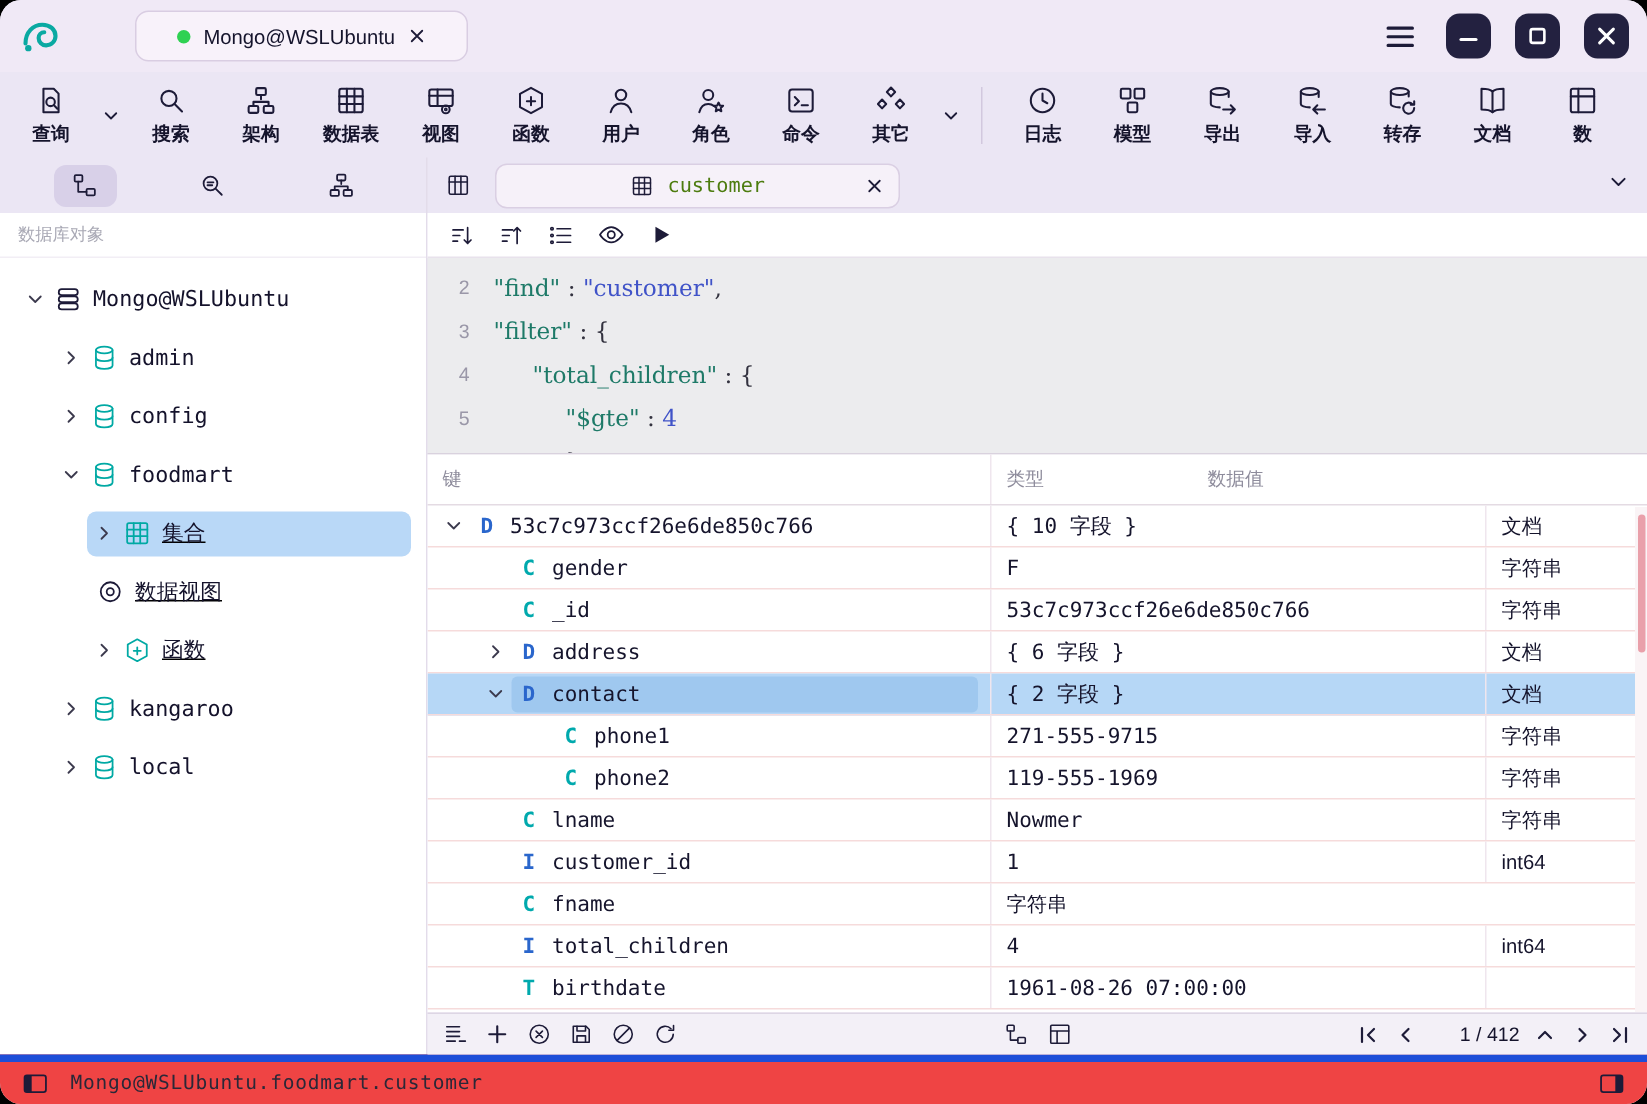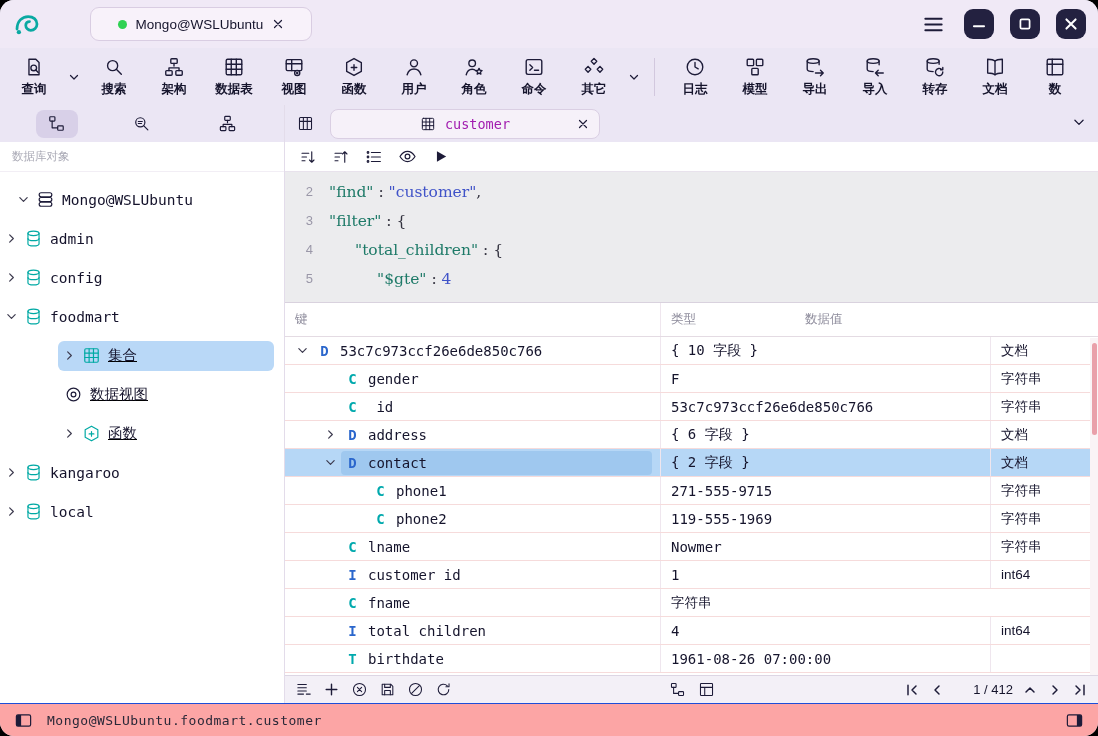--- a/index.html
+++ b/index.html
@@ -29,29 +29,29 @@
   .side-toolbar{height:37px;display:flex;align-items:center;justify-content:space-around;padding:0 14px;flex:none;}
   .side-btn{width:42px;height:28px;border-radius:8px;display:flex;align-items:center;justify-content:center;}
   .side-btn.active{background:#d8d0e8;}
   .side-body{flex:1;background:#fff;display:flex;flex-direction:column;min-height:0;}
   .side-filter{height:30px;display:flex;align-items:center;padding:0 12px;font-size:11.5px;color:#a9a9b5;border-bottom:1px solid #f2eef5;flex:none;}
   .tree{flex:1;padding-top:8px;overflow:hidden;font-family:"DejaVu Sans Mono",monospace;}
   .tree-row{height:39px;display:flex;align-items:center;}
   .tree-row .content{display:flex;align-items:center;gap:7px;height:30px;border-radius:6px;padding:0 6px;flex:1;margin-right:10px;}
   .tree-row.selected .content{background:#b9d8f7;}
   .tree-lbl{font-size:14.5px;color:#14122b;white-space:nowrap;}
-  .lv0{padding-left:12px;} .lv1{} .lv2{padding-left:58px;text-decoration:underline;}
+  .lv0{padding-left:12px;} .lv1{padding-left:36px;} .lv2{padding-left:58px;text-decoration:underline;}
   .chev{flex:none;}
   .chev.down{transform:rotate(90deg);}
 
   
   .main{flex:1;display:flex;flex-direction:column;min-width:0;}
   .tabbar{height:37px;display:flex;align-items:center;padding:0 12px;gap:16px;flex:none;}
   .doc-tab{width:270px;height:30px;background:#f6f1f9;border:1px solid #dacfe3;border-radius:8px;display:flex;align-items:center;justify-content:center;gap:9px;position:relative;}
-  .doc-tab .tlbl{font-size:13.5px;color:#a21caf;font-family:"DejaVu Sans Mono",monospace;}
+  .doc-tab .tlbl{font-size:13.5px;color:#4d7c0f;font-family:"DejaVu Sans Mono",monospace;}
   .tab-close{position:absolute;right:10px;top:8px;}
   .tab-chevron{margin-left:auto;}
   .subtoolbar{height:30px;background:#fff;display:flex;align-items:center;gap:15px;padding:0 14px;border-bottom:1px solid #e8e2ec;flex:none;}
 
   
   .editor{height:131px;background:#ececee;overflow:hidden;font-family:"DejaVu Serif",serif;font-size:15.5px;border-bottom:1px solid #d9d2de;padding-top:5px;flex:none;}
   .code-line{height:29px;display:flex;align-items:center;}
   .line-num{width:28px;text-align:right;color:#9a97a8;font-size:13px;font-family:"Liberation Sans",sans-serif;flex:none;}
   .code{margin-left:16px;white-space:pre;}
   .i1 .code{margin-left:42px;} .i2 .code{margin-left:64px;}
@@ -81,21 +81,21 @@
   .vthumb{position:absolute;top:5px;left:1.5px;width:5px;height:92px;border-radius:3px;background:#e9a0aa;}
 
   
   .grid-toolbar{height:28px;background:#f3f0f7;border-top:1px solid #ddd6e4;display:flex;align-items:center;padding:0 10px;flex:none;position:relative;}
   .gt-left{display:flex;align-items:center;gap:11px;}
   .gt-center{position:absolute;left:50%;transform:translateX(-50%);display:flex;align-items:center;gap:12px;}
   .pagination{margin-left:auto;display:flex;align-items:center;gap:9px;font-size:13px;color:#15142c;}
   .pg-label{white-space:nowrap;margin-left:19px;}
 
   
-  .statusbar{height:33px;background:#fca5a5;border-top:1px solid #1d4ed8;display:flex;align-items:center;padding:0 14px;gap:14px;flex:none;}
+  .statusbar{height:33px;background:#ef4444;border-top:5px solid #1d4ed8;display:flex;align-items:center;padding:0 14px;gap:14px;flex:none;}
   .status-text{font-family:"DejaVu Sans Mono",monospace;font-size:13px;color:#2a2838;letter-spacing:.5px;}
   .sb-right{margin-left:auto;}
 
   
   .ic{fill:none;stroke:#1d1b38;stroke-width:1.5;stroke-linecap:round;stroke-linejoin:round;}
   .tic{stroke:#00a9a4;}
 </style>
 </head>
 <body>
 

